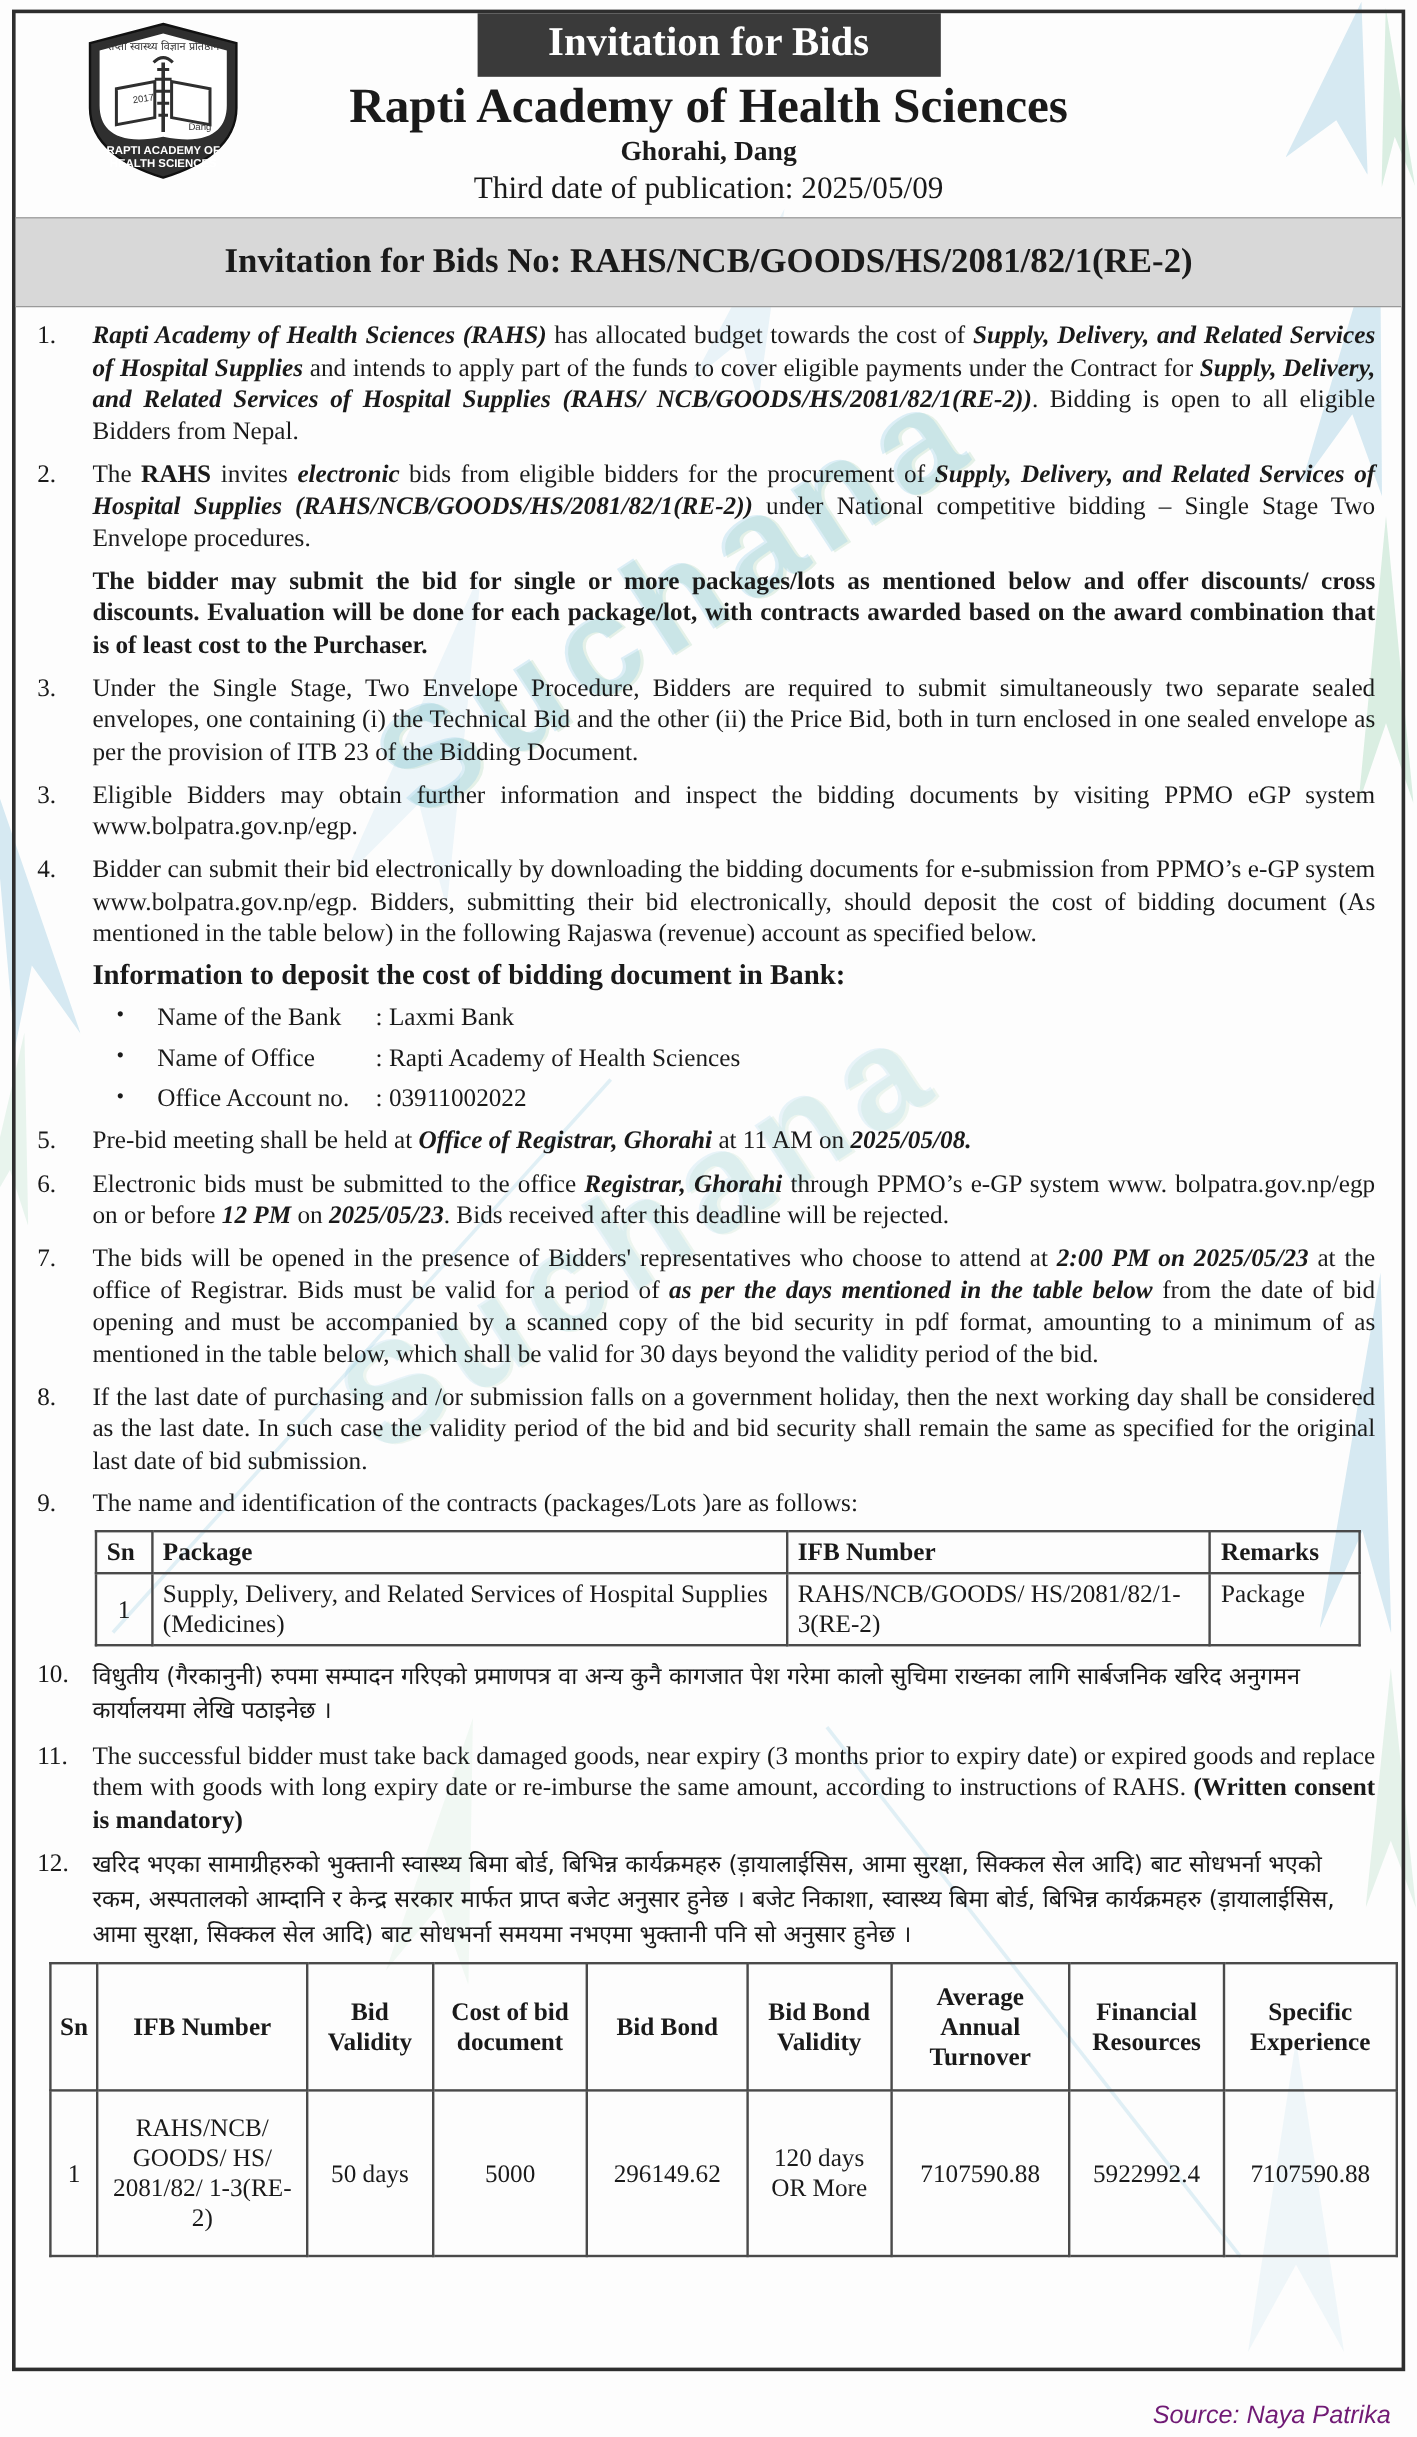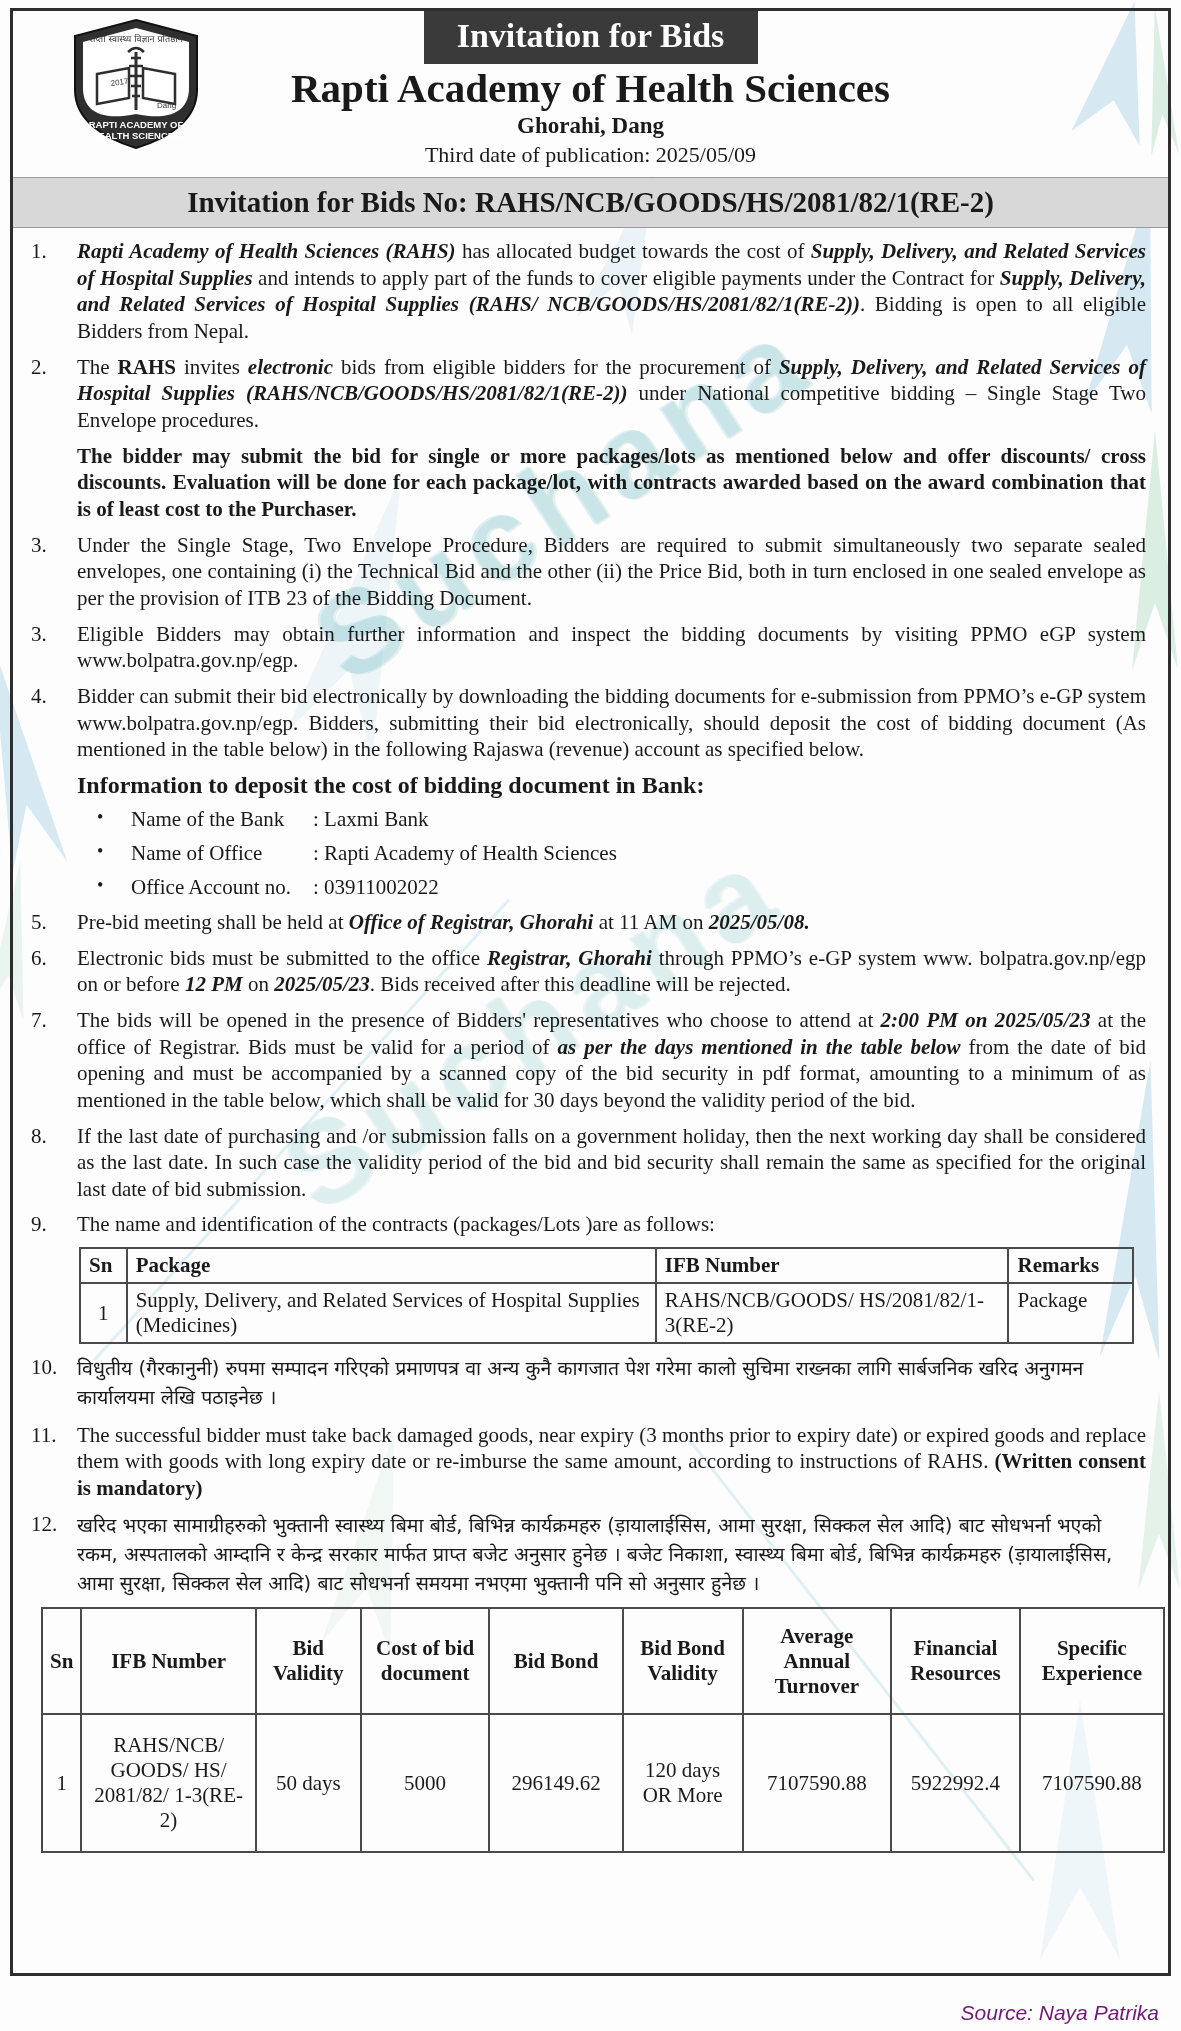--- a/index.html
+++ b/index.html
@@ -31,34 +31,34 @@
     position:absolute;left:10px;top:8px;right:10px;
     height:1968px;
     border:3px solid #2e2e2e;
     box-sizing:border-box;
     overflow:hidden;
   }
   .inner{position:relative;padding:0 0 6px 0;}
   
   .top-banner{
     position:relative;
-    width:334px;margin:-1px auto 0 auto;
+    width:386px;margin:-1px auto 0 auto;
     background:#3a3a3a;color:#ffffff;
     text-align:center;font-weight:bold;font-size:34px;
     padding:7px 0 9px 0;
     z-index:3;
   }
   .logo-wrap{position:absolute;left:52px;top:8px;width:142px;height:132px;z-index:4;}
   .org-name{text-align:center;font-weight:bold;font-size:41px;margin-top:2px;line-height:1.1;}
   .org-loc{text-align:center;font-weight:bold;font-size:23px;margin-top:2px;}
-  .pub-line{text-align:center;font-size:22px;margin-top:3px;margin-bottom:9px;}
+  .pub-line{text-align:center;font-size:26px;margin-top:3px;margin-bottom:9px;}
   .gray-banner{
     background:#d8d8d8;border-top:1px solid #9a9a9a;border-bottom:1px solid #9a9a9a;
     text-align:center;font-weight:bold;font-size:29px;
-    padding:8px 0;margin-bottom:10px;
+    padding:20px 0;margin-bottom:10px;
   }
   
   .doc-body{padding:0 22px 0 18px;position:relative;z-index:2;}
   .item{display:flex;margin-bottom:9px;font-size:21px;line-height:1.27;}
   .item .num{width:46px;flex:0 0 46px;font-weight:normal;}
   .item .txt{flex:1;text-align:justify;}
   .boldpara .txt{font-weight:bold;}
   .nepali .txt{font-family:"DejaVu Sans","Liberation Sans",sans-serif;font-size:19.5px;line-height:1.5;text-align:left;}
   .r-b{font-weight:bold;}
   .r-i{}

